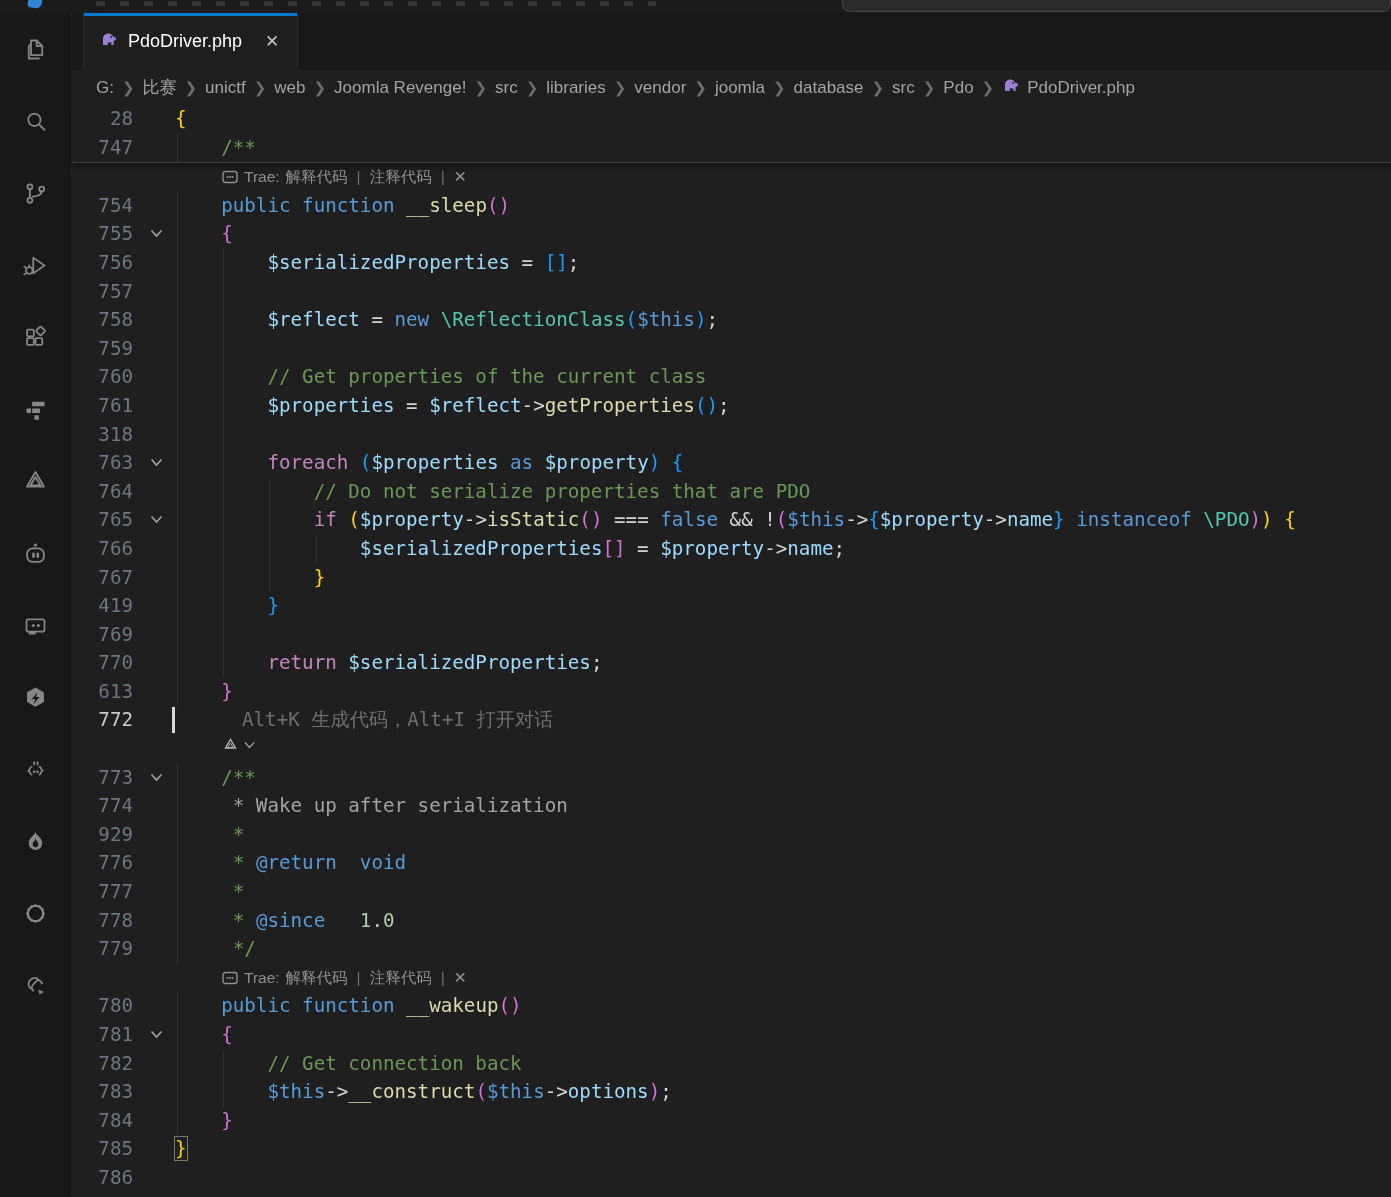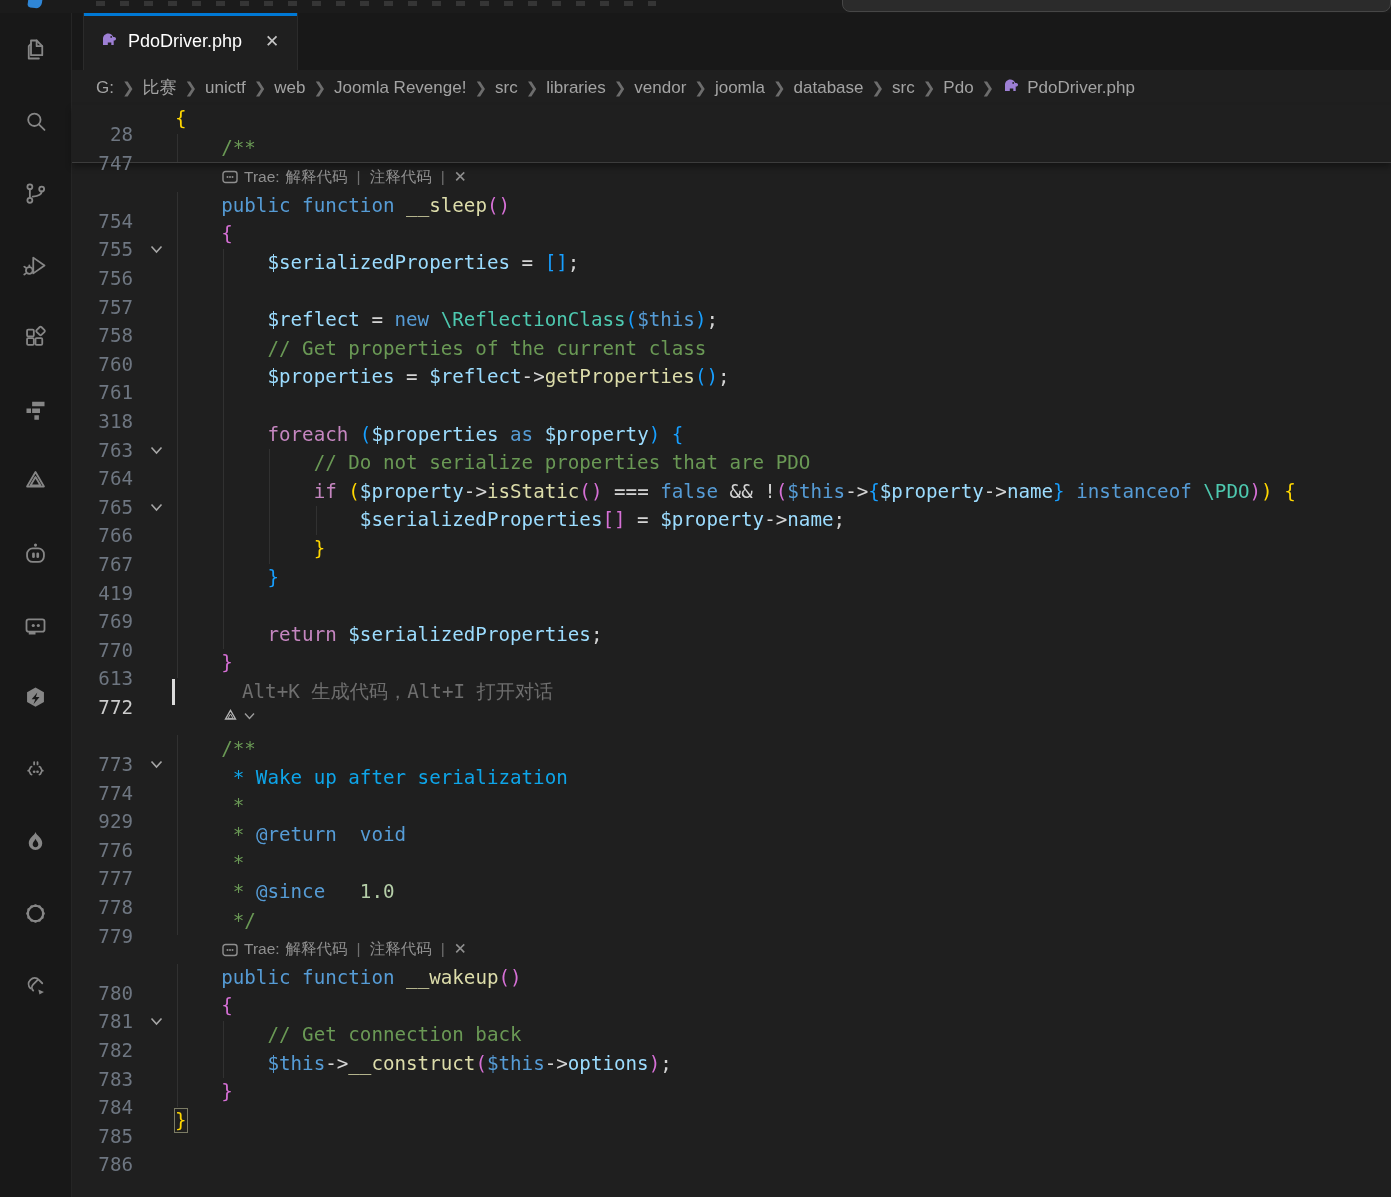--- a/index.html
+++ b/index.html
@@ -38,21 +38,21 @@
   
   #breadcrumb { position:absolute; left:72px; top:70px; right:0; height:35px; background:#1f1f1f;
                 display:flex; align-items:center; padding-left:24px; font-size:17px; color:#a3a3a3; }
   #breadcrumb .bc-item { white-space:nowrap; cursor:pointer; display:flex; align-items:center; gap:6px; }
   #breadcrumb .bc-sep { color:#6d6d6d; margin:0 8px; font-size:15px; }
 
   
   #editor { position:absolute; left:72px; top:105px; right:0; bottom:0; background:#1f1f1f;
             font-family:"DejaVu Sans Mono", monospace; font-size:19.2px; }
   .row { position:relative; height:28.6px; line-height:28.6px; white-space:pre; }
-  .gutter { position:absolute; left:0; top:16px; width:103px; height:28.6px; }
+  .gutter { position:absolute; left:0; top:0; width:103px; height:28.6px; }
   .lnum { display:block; text-align:right; padding-right:42px; color:#6e7681; }
   .lnum.active { color:#cccccc; }
   .fold { position:absolute; left:78px; top:9px; width:13px; height:9px; cursor:pointer; }
   .code { position:absolute; left:103px; top:0; white-space:pre; cursor:text; }
   .guide { position:absolute; top:0; width:1px; height:28.6px; background:#313131; }
   #sticky { position:relative; background:#1f1f1f; border-bottom:1px solid #3c3c3c;
             box-shadow:0 4px 6px rgba(0,0,0,.35); z-index:5; }
   .caret { position:absolute; left:100px; top:1px; width:2.5px; height:26px; background:#dadada; }
   .ghost { color:#6e6e6e; margin-left:67px; }
   .boxmatch { outline:1px solid #7b7b64; outline-offset:0px; }
@@ -255,20 +255,21 @@
             <circle cx="8" cy="7" r="1" fill="#8f8f8f"></circle>
             <circle cx="10.5" cy="7" r="1" fill="#8f8f8f"></circle>
           </svg><span>Trae:</span><span>解释代码</span><span class="lenssep">|</span><span>注释代码</span><span class="lenssep">|</span><span>✕</span></div></div>
       <div class="row"><div class="gutter"><span class="lnum">754</span></div><div class="guide" style="left:105px"></div><div class="code"><span class="seg" style="color:#d4d4d4">    </span><span class="seg" style="color:#569cd6">public</span><span class="seg" style="color:#d4d4d4"> </span><span class="seg" style="color:#569cd6">function</span><span class="seg" style="color:#d4d4d4"> </span><span class="seg" style="color:#dcdcaa">__sleep</span><span class="seg" style="color:#d670d6">()</span></div></div>
       <div class="row"><div class="gutter"><span class="lnum">755</span><svg class="fold" viewBox="0 0 13 9">
             <polyline points="1.5,1.5 6.5,7 11.5,1.5" fill="none" stroke="#a6a6a6" stroke-width="1.6"></polyline>
           </svg></div><div class="guide" style="left:105px"></div><div class="code"><span class="seg" style="color:#d4d4d4">    </span><span class="seg" style="color:#d670d6">{</span></div></div>
       <div class="row"><div class="gutter"><span class="lnum">756</span></div><div class="guide" style="left:105px"></div><div class="guide" style="left:151.24px"></div><div class="code"><span class="seg" style="color:#d4d4d4">        </span><span class="seg" style="color:#9cdcfe">$serializedProperties</span><span class="seg" style="color:#d4d4d4"> = </span><span class="seg" style="color:#179fff">[]</span><span class="seg" style="color:#d4d4d4">;</span></div></div>
       <div class="row"><div class="gutter"><span class="lnum">757</span></div><div class="guide" style="left:105px"></div><div class="guide" style="left:151.24px"></div><div class="code"></div></div>
       <div class="row"><div class="gutter"><span class="lnum">758</span></div><div class="guide" style="left:105px"></div><div class="guide" style="left:151.24px"></div><div class="code"><span class="seg" style="color:#d4d4d4">        </span><span class="seg" style="color:#9cdcfe">$reflect</span><span class="seg" style="color:#d4d4d4"> = </span><span class="seg" style="color:#569cd6">new</span><span class="seg" style="color:#d4d4d4"> </span><span class="seg" style="color:#4ec9b0">\ReflectionClass</span><span class="seg" style="color:#179fff">(</span><span class="seg" style="color:#569cd6">$this</span><span class="seg" style="color:#179fff">)</span><span class="seg" style="color:#d4d4d4">;</span></div></div>
+      <div class="row"><div class="gutter"><span class="lnum">759</span></div><div class="guide" style="left:105px"></div><div class="guide" style="left:151.24px"></div><div class="code"></div></div>
       <div class="row"><div class="gutter"><span class="lnum">760</span></div><div class="guide" style="left:105px"></div><div class="guide" style="left:151.24px"></div><div class="code"><span class="seg" style="color:#d4d4d4">        </span><span class="seg" style="color:#6a9955">// Get properties of the current class</span></div></div>
       <div class="row"><div class="gutter"><span class="lnum">761</span></div><div class="guide" style="left:105px"></div><div class="guide" style="left:151.24px"></div><div class="code"><span class="seg" style="color:#d4d4d4">        </span><span class="seg" style="color:#9cdcfe">$properties</span><span class="seg" style="color:#d4d4d4"> = </span><span class="seg" style="color:#9cdcfe">$reflect</span><span class="seg" style="color:#d4d4d4">-&gt;</span><span class="seg" style="color:#dcdcaa">getProperties</span><span class="seg" style="color:#179fff">()</span><span class="seg" style="color:#d4d4d4">;</span></div></div>
       <div class="row"><div class="gutter"><span class="lnum">318</span></div><div class="guide" style="left:105px"></div><div class="guide" style="left:151.24px"></div><div class="code"></div></div>
       <div class="row"><div class="gutter"><span class="lnum">763</span><svg class="fold" viewBox="0 0 13 9">
             <polyline points="1.5,1.5 6.5,7 11.5,1.5" fill="none" stroke="#a6a6a6" stroke-width="1.6"></polyline>
           </svg></div><div class="guide" style="left:105px"></div><div class="guide" style="left:151.24px"></div><div class="code"><span class="seg" style="color:#d4d4d4">        </span><span class="seg" style="color:#c586c0">foreach</span><span class="seg" style="color:#d4d4d4"> </span><span class="seg" style="color:#179fff">(</span><span class="seg" style="color:#9cdcfe">$properties</span><span class="seg" style="color:#d4d4d4"> </span><span class="seg" style="color:#569cd6">as</span><span class="seg" style="color:#d4d4d4"> </span><span class="seg" style="color:#9cdcfe">$property</span><span class="seg" style="color:#179fff">)</span><span class="seg" style="color:#d4d4d4"> </span><span class="seg" style="color:#179fff">{</span></div></div>
       <div class="row"><div class="gutter"><span class="lnum">764</span></div><div class="guide" style="left:105px"></div><div class="guide" style="left:151.24px"></div><div class="guide" style="left:197.48000000000002px"></div><div class="code"><span class="seg" style="color:#d4d4d4">            </span><span class="seg" style="color:#6a9955">// Do not serialize properties that are PDO</span></div></div>
       <div class="row"><div class="gutter"><span class="lnum">765</span><svg class="fold" viewBox="0 0 13 9">
             <polyline points="1.5,1.5 6.5,7 11.5,1.5" fill="none" stroke="#a6a6a6" stroke-width="1.6"></polyline>
           </svg></div><div class="guide" style="left:105px"></div><div class="guide" style="left:151.24px"></div><div class="guide" style="left:197.48000000000002px"></div><div class="code"><span class="seg" style="color:#d4d4d4">            </span><span class="seg" style="color:#c586c0">if</span><span class="seg" style="color:#d4d4d4"> </span><span class="seg" style="color:#ffd700">(</span><span class="seg" style="color:#9cdcfe">$property</span><span class="seg" style="color:#d4d4d4">-&gt;</span><span class="seg" style="color:#dcdcaa">isStatic</span><span class="seg" style="color:#d670d6">()</span><span class="seg" style="color:#d4d4d4"> </span><span class="seg" style="color:#d4d4d4">===</span><span class="seg" style="color:#d4d4d4"> </span><span class="seg" style="color:#569cd6">false</span><span class="seg" style="color:#d4d4d4"> </span><span class="seg" style="color:#d4d4d4">&amp;&amp; !</span><span class="seg" style="color:#d670d6">(</span><span class="seg" style="color:#569cd6">$this</span><span class="seg" style="color:#d4d4d4">-&gt;</span><span class="seg" style="color:#179fff">{</span><span class="seg" style="color:#9cdcfe">$property</span><span class="seg" style="color:#d4d4d4">-&gt;</span><span class="seg" style="color:#9cdcfe">name</span><span class="seg" style="color:#179fff">}</span><span class="seg" style="color:#d4d4d4"> </span><span class="seg" style="color:#569cd6">instanceof</span><span class="seg" style="color:#d4d4d4"> </span><span class="seg" style="color:#4ec9b0">\PDO</span><span class="seg" style="color:#d670d6">)</span><span class="seg" style="color:#ffd700">)</span><span class="seg" style="color:#d4d4d4"> </span><span class="seg" style="color:#ffd700">{</span></div></div>
@@ -281,21 +282,21 @@
       <div class="row"><div class="gutter"><span class="lnum active">772</span></div><div class="caret"></div><div class="code"><span class="ghost">Alt+K 生成代码，Alt+I 打开对话</span></div></div>
       <div class="row"><div class="widgetrow"><svg width="17" height="16" viewBox="0 0 24 24">
             <path d="M12 3.5l7.5 13h-15z" fill="none" stroke="#b4b4b4" stroke-width="2"></path>
             <path d="M12 9l4 6.5H8z" fill="none" stroke="#b4b4b4" stroke-width="1.5"></path>
           </svg><svg width="11" height="8" viewBox="0 0 11 8">
             <polyline points="1,1.5 5.5,6.5 10,1.5" fill="none" stroke="#9a9a9a" stroke-width="1.4"></polyline>
           </svg></div></div>
       <div class="row"><div class="gutter"><span class="lnum">773</span><svg class="fold" viewBox="0 0 13 9">
             <polyline points="1.5,1.5 6.5,7 11.5,1.5" fill="none" stroke="#a6a6a6" stroke-width="1.6"></polyline>
           </svg></div><div class="guide" style="left:105px"></div><div class="code"><span class="seg" style="color:#d4d4d4">    </span><span class="seg" style="color:#6a9955">/**</span></div></div>
-      <div class="row"><div class="gutter"><span class="lnum">774</span></div><div class="guide" style="left:105px"></div><div class="code"><span class="seg" style="color:#d4d4d4">     </span><span class="seg" style="color:#0ea5e9">* Wake up after serialization</span></div></div>
+      <div class="row"><div class="gutter"><span class="lnum">774</span></div><div class="guide" style="left:105px"></div><div class="code"><span class="seg" style="color:#d4d4d4">     </span><span class="seg" style="color:#a3a3a3">* Wake up after serialization</span></div></div>
       <div class="row"><div class="gutter"><span class="lnum">929</span></div><div class="guide" style="left:105px"></div><div class="code"><span class="seg" style="color:#d4d4d4">     </span><span class="seg" style="color:#6a9955">*</span></div></div>
       <div class="row"><div class="gutter"><span class="lnum">776</span></div><div class="guide" style="left:105px"></div><div class="code"><span class="seg" style="color:#d4d4d4">     </span><span class="seg" style="color:#6a9955">* </span><span class="seg" style="color:#569cd6">@return</span><span class="seg" style="color:#d4d4d4">  </span><span class="seg" style="color:#569cd6">void</span></div></div>
       <div class="row"><div class="gutter"><span class="lnum">777</span></div><div class="guide" style="left:105px"></div><div class="code"><span class="seg" style="color:#d4d4d4">     </span><span class="seg" style="color:#6a9955">*</span></div></div>
       <div class="row"><div class="gutter"><span class="lnum">778</span></div><div class="guide" style="left:105px"></div><div class="code"><span class="seg" style="color:#d4d4d4">     </span><span class="seg" style="color:#6a9955">* </span><span class="seg" style="color:#569cd6">@since</span><span class="seg" style="color:#d4d4d4">   </span><span class="seg" style="color:#b5cea8">1.0</span></div></div>
       <div class="row"><div class="gutter"><span class="lnum">779</span></div><div class="guide" style="left:105px"></div><div class="code"><span class="seg" style="color:#d4d4d4">     </span><span class="seg" style="color:#6a9955">*/</span></div></div>
       <div class="row"><div class="lensrow"><svg class="lensicon" viewBox="0 0 16 14">
             <rect x="1" y="1.5" width="14" height="11" rx="2.5" fill="none" stroke="#8f8f8f" stroke-width="1.4"></rect>
             <circle cx="5.5" cy="7" r="1" fill="#8f8f8f"></circle>
             <circle cx="8" cy="7" r="1" fill="#8f8f8f"></circle>
             <circle cx="10.5" cy="7" r="1" fill="#8f8f8f"></circle>

